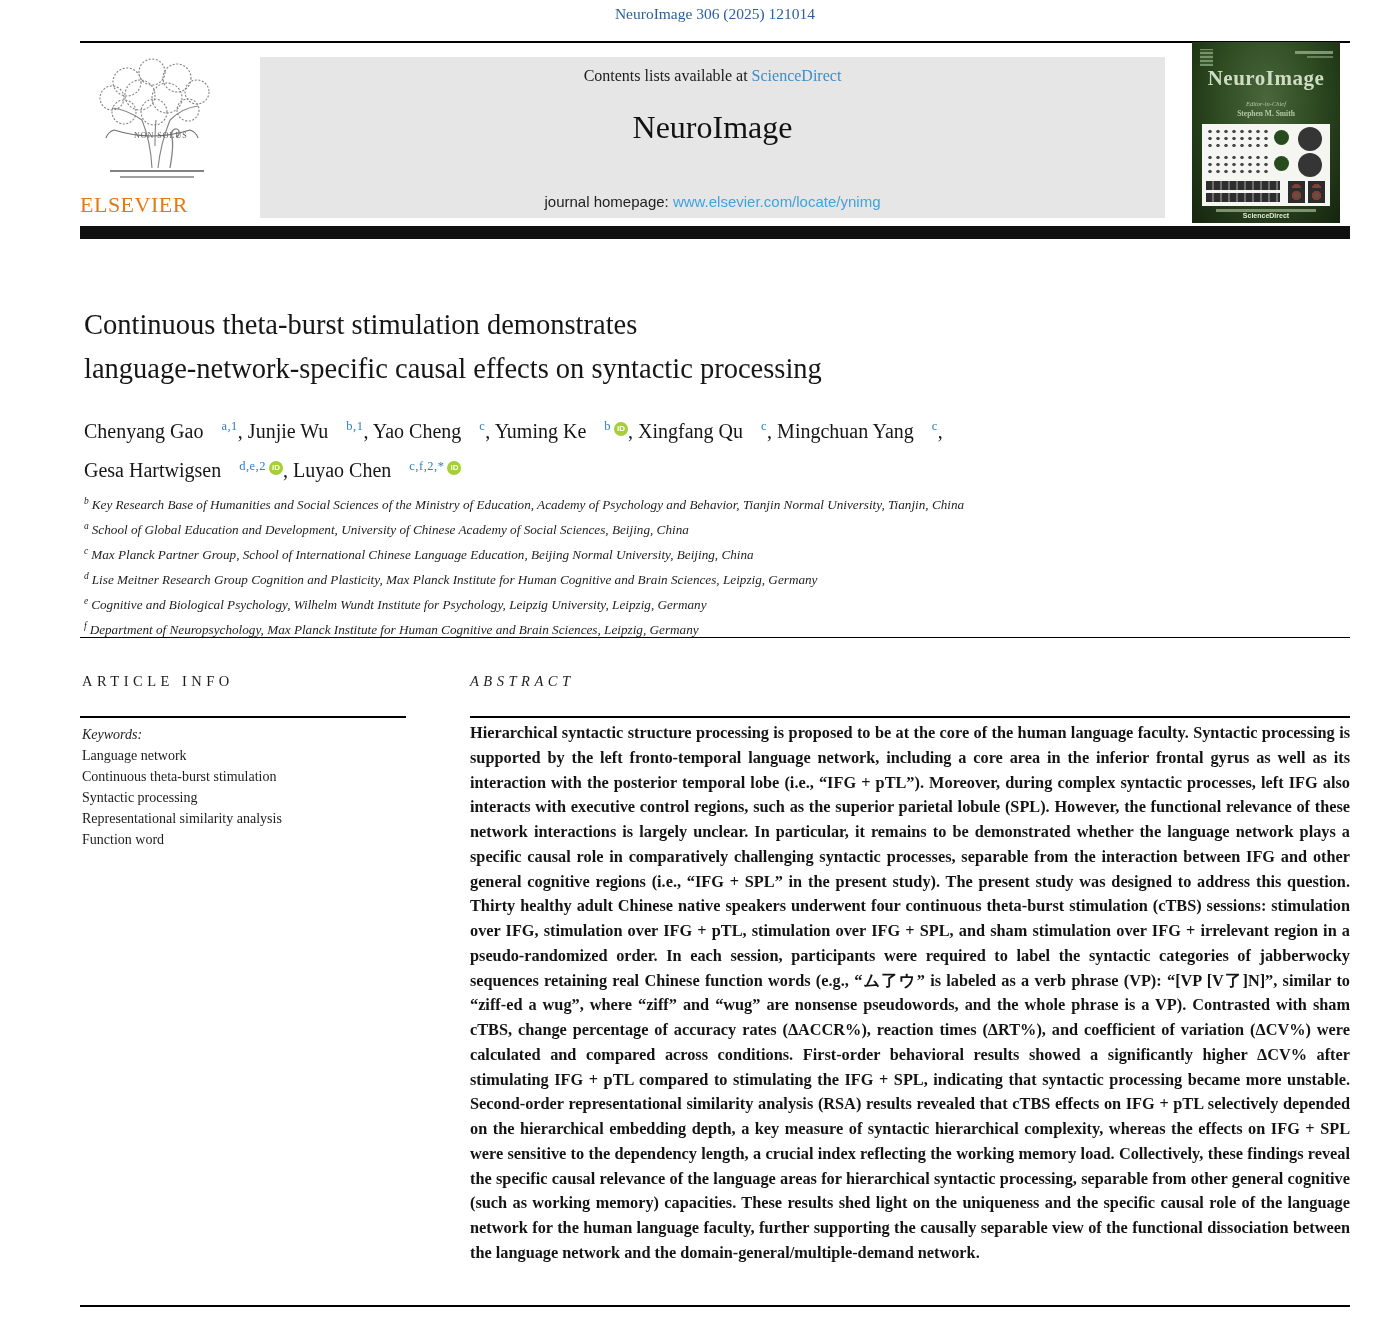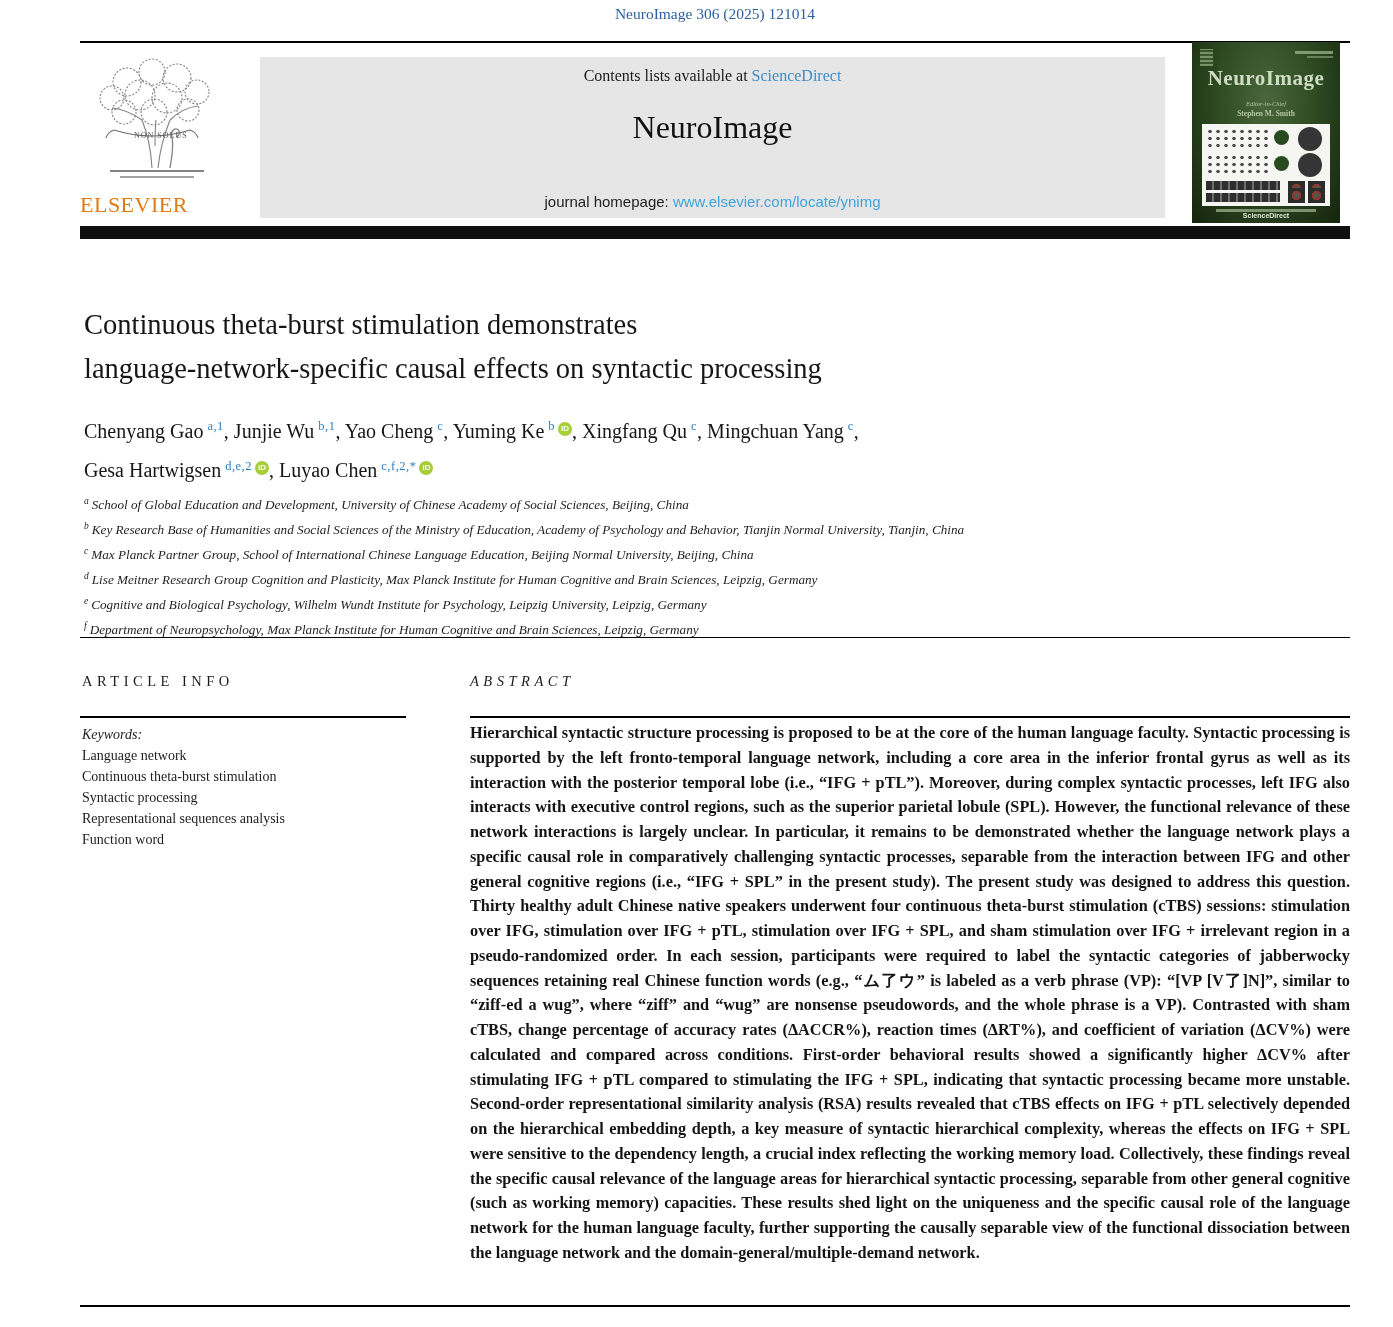--- a/index.html
+++ b/index.html
@@ -72,21 +72,21 @@
     background: radial-gradient(circle at 50% 50%, #555 0 2.5px, #8a3a2a 2.5px 4.5px, #2c2c2c 4.5px); }
   .cover-bottomline { position:absolute; left:24px; top:167px; width:100px; height:2.5px; background:#9db28e; opacity:.75; }
   .cover-sd { position:absolute; top:170px; left:0; width:100%; text-align:center;
     font-family:"Liberation Sans", sans-serif; font-size:7px; font-weight:bold; color:#e2ead9; }
 
   
   .title { position:absolute; top:303px; left:84px; width:1260px;
     font-size:28.5px; line-height:44px; color:#161616; }
   .authors { position:absolute; top:409px; left:84px; width:1260px;
     font-size:20px; line-height:35px; color:#161616; }
-  .authors sup { color:#2e7fc0; font-size:12.5px; margin-left:4px; letter-spacing:0.5px; }
+  .authors sup { color:#2e7fc0; font-size:12.5px; margin-left:18px; letter-spacing:0.5px; }
   .orcid {
     display:inline-block; width:14px; height:14px; border-radius:50%;
     background:#a6ce39; color:#fff; font-family:"Liberation Sans", sans-serif;
     font-size:8px; font-weight:bold; text-align:center; line-height:14px;
     vertical-align:7px; margin-left:3px; cursor:pointer;
   }
   .affils { position:absolute; top:491px; left:84px; width:1266px;
     font-style:italic; font-size:13.2px; line-height:21.7px; color:#1e1e1e; }
   .affil sup { font-size:9.5px; margin-right:3px; color:#1e1e1e; }
 
@@ -178,40 +178,40 @@
   <div class="black-bar"></div>
 
   <div class="title">
     <div>Continuous theta-burst stimulation demonstrates</div>
     <div>language-network-specific causal effects on syntactic processing</div>
   </div>
 
   <div class="authors" id="authors-line"><span><span>Chenyang Gao</span><sup>a,1</sup><span>, </span></span><span><span>Junjie Wu</span><sup>b,1</sup><span>, </span></span><span><span>Yao Cheng</span><sup>c</sup><span>, </span></span><span><span>Yuming Ke</span><sup>b</sup><span class="orcid">iD</span><span>, </span></span><span><span>Xingfang Qu</span><sup>c</sup><span>, </span></span><span><span>Mingchuan Yang</span><sup>c</sup><span>,</span></span><br><span><span>Gesa Hartwigsen</span><sup>d,e,2</sup><span class="orcid">iD</span><span>, </span></span><span><span>Luyao Chen</span><sup>c,f,2,*</sup><span class="orcid">iD</span></span></div>
 
   <div class="affils" id="affils">
+      <div class="affil"><sup>b</sup><span>Key Research Base of Humanities and Social Sciences of the Ministry of Education, Academy of Psychology and Behavior, Tianjin Normal University, Tianjin, China</span></div>
       <div class="affil"><sup>a</sup><span>School of Global Education and Development, University of Chinese Academy of Social Sciences, Beijing, China</span></div>
-      <div class="affil"><sup>b</sup><span>Key Research Base of Humanities and Social Sciences of the Ministry of Education, Academy of Psychology and Behavior, Tianjin Normal University, Tianjin, China</span></div>
       <div class="affil"><sup>c</sup><span>Max Planck Partner Group, School of International Chinese Language Education, Beijing Normal University, Beijing, China</span></div>
       <div class="affil"><sup>d</sup><span>Lise Meitner Research Group Cognition and Plasticity, Max Planck Institute for Human Cognitive and Brain Sciences, Leipzig, Germany</span></div>
       <div class="affil"><sup>e</sup><span>Cognitive and Biological Psychology, Wilhelm Wundt Institute for Psychology, Leipzig University, Leipzig, Germany</span></div>
       <div class="affil"><sup>f</sup><span>Department of Neuropsychology, Max Planck Institute for Human Cognitive and Brain Sciences, Leipzig, Germany</span></div>
     </div>
 
   <div class="rule-mid"></div>
 
   <div class="info-heading">ARTICLE INFO</div>
   <div class="abs-heading">ABSTRACT</div>
   <div class="rule-info"></div>
   <div class="rule-abs"></div>
 
   <div class="keywords" id="keywords">
     <div class="kw-label">Keywords:</div>
   <div>Language network</div>
       <div>Continuous theta-burst stimulation</div>
       <div>Syntactic processing</div>
-      <div>Representational sequences analysis</div>
+      <div>Representational similarity analysis</div>
       <div>Function word</div>
     </div>
 
   <div class="abstract-text">Hierarchical syntactic structure processing is proposed to be at the core of the human language faculty. Syntactic processing is supported by the left fronto-temporal language network, including a core area in the inferior frontal gyrus as well as its interaction with the posterior temporal lobe (i.e., “IFG + pTL”). Moreover, during complex syntactic processes, left IFG also interacts with executive control regions, such as the superior parietal lobule (SPL). However, the functional relevance of these network interactions is largely unclear. In particular, it remains to be demonstrated whether the language network plays a specific causal role in comparatively challenging syntactic processes, separable from the interaction between IFG and other general cognitive regions (i.e., “IFG + SPL” in the present study). The present study was designed to address this question. Thirty healthy adult Chinese native speakers underwent four continuous theta-burst stimulation (cTBS) sessions: stimulation over IFG, stimulation over IFG + pTL, stimulation over IFG + SPL, and sham stimulation over IFG + irrelevant region in a pseudo-randomized order. In each session, participants were required to label the syntactic categories of jabberwocky sequences retaining real Chinese function words (e.g., “ム了ウ” is labeled as a verb phrase (VP): “[VP [V了]N]”, similar to “ziff-ed a wug”, where “ziff” and “wug” are nonsense pseudowords, and the whole phrase is a VP). Contrasted with sham cTBS, change percentage of accuracy rates (ΔACCR%), reaction times (ΔRT%), and coefficient of variation (ΔCV%) were calculated and compared across conditions. First-order behavioral results showed a significantly higher ΔCV% after stimulating IFG + pTL compared to stimulating the IFG + SPL, indicating that syntactic processing became more unstable. Second-order representational similarity analysis (RSA) results revealed that cTBS effects on IFG + pTL selectively depended on the hierarchical embedding depth, a key measure of syntactic hierarchical complexity, whereas the effects on IFG + SPL were sensitive to the dependency length, a crucial index reflecting the working memory load. Collectively, these findings reveal the specific causal relevance of the language areas for hierarchical syntactic processing, separable from other general cognitive (such as working memory) capacities. These results shed light on the uniqueness and the specific causal role of the language network for the human language faculty, further supporting the causally separable view of the functional dissociation between the language network and the domain-general/multiple-demand network.</div>
 
   <div class="rule-bottom"></div>
 </div>
 
 </body></html>

